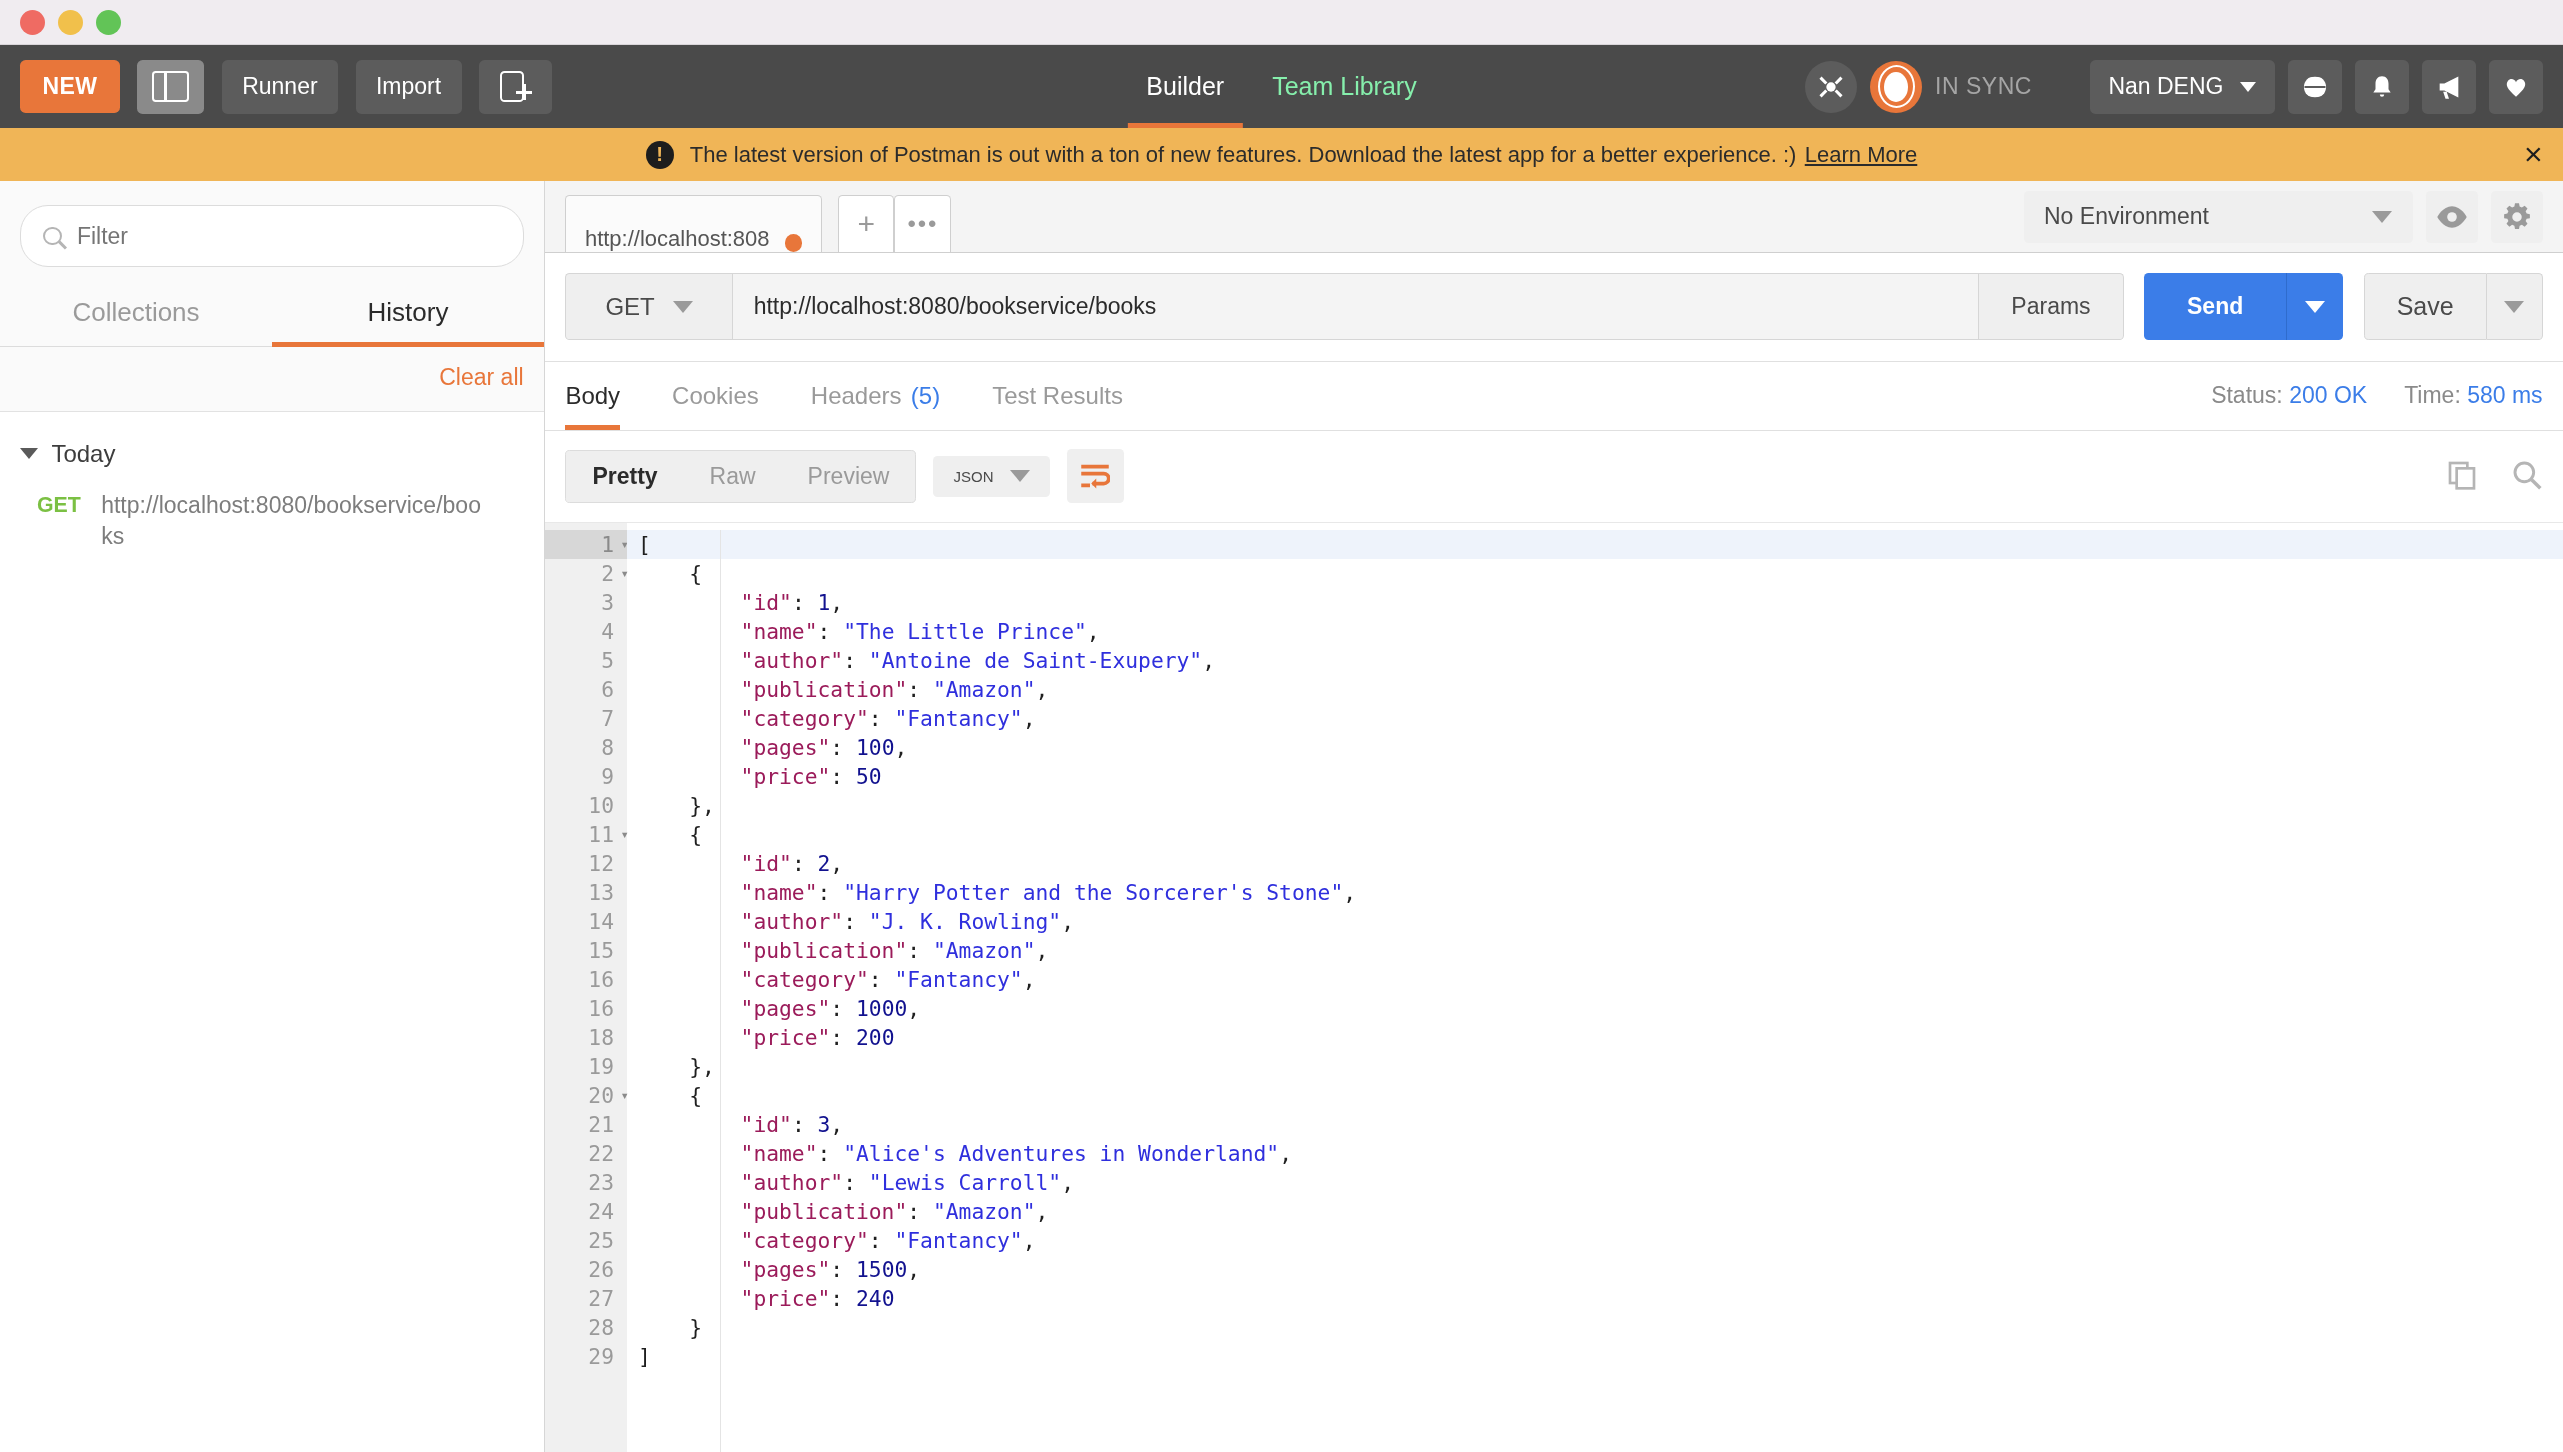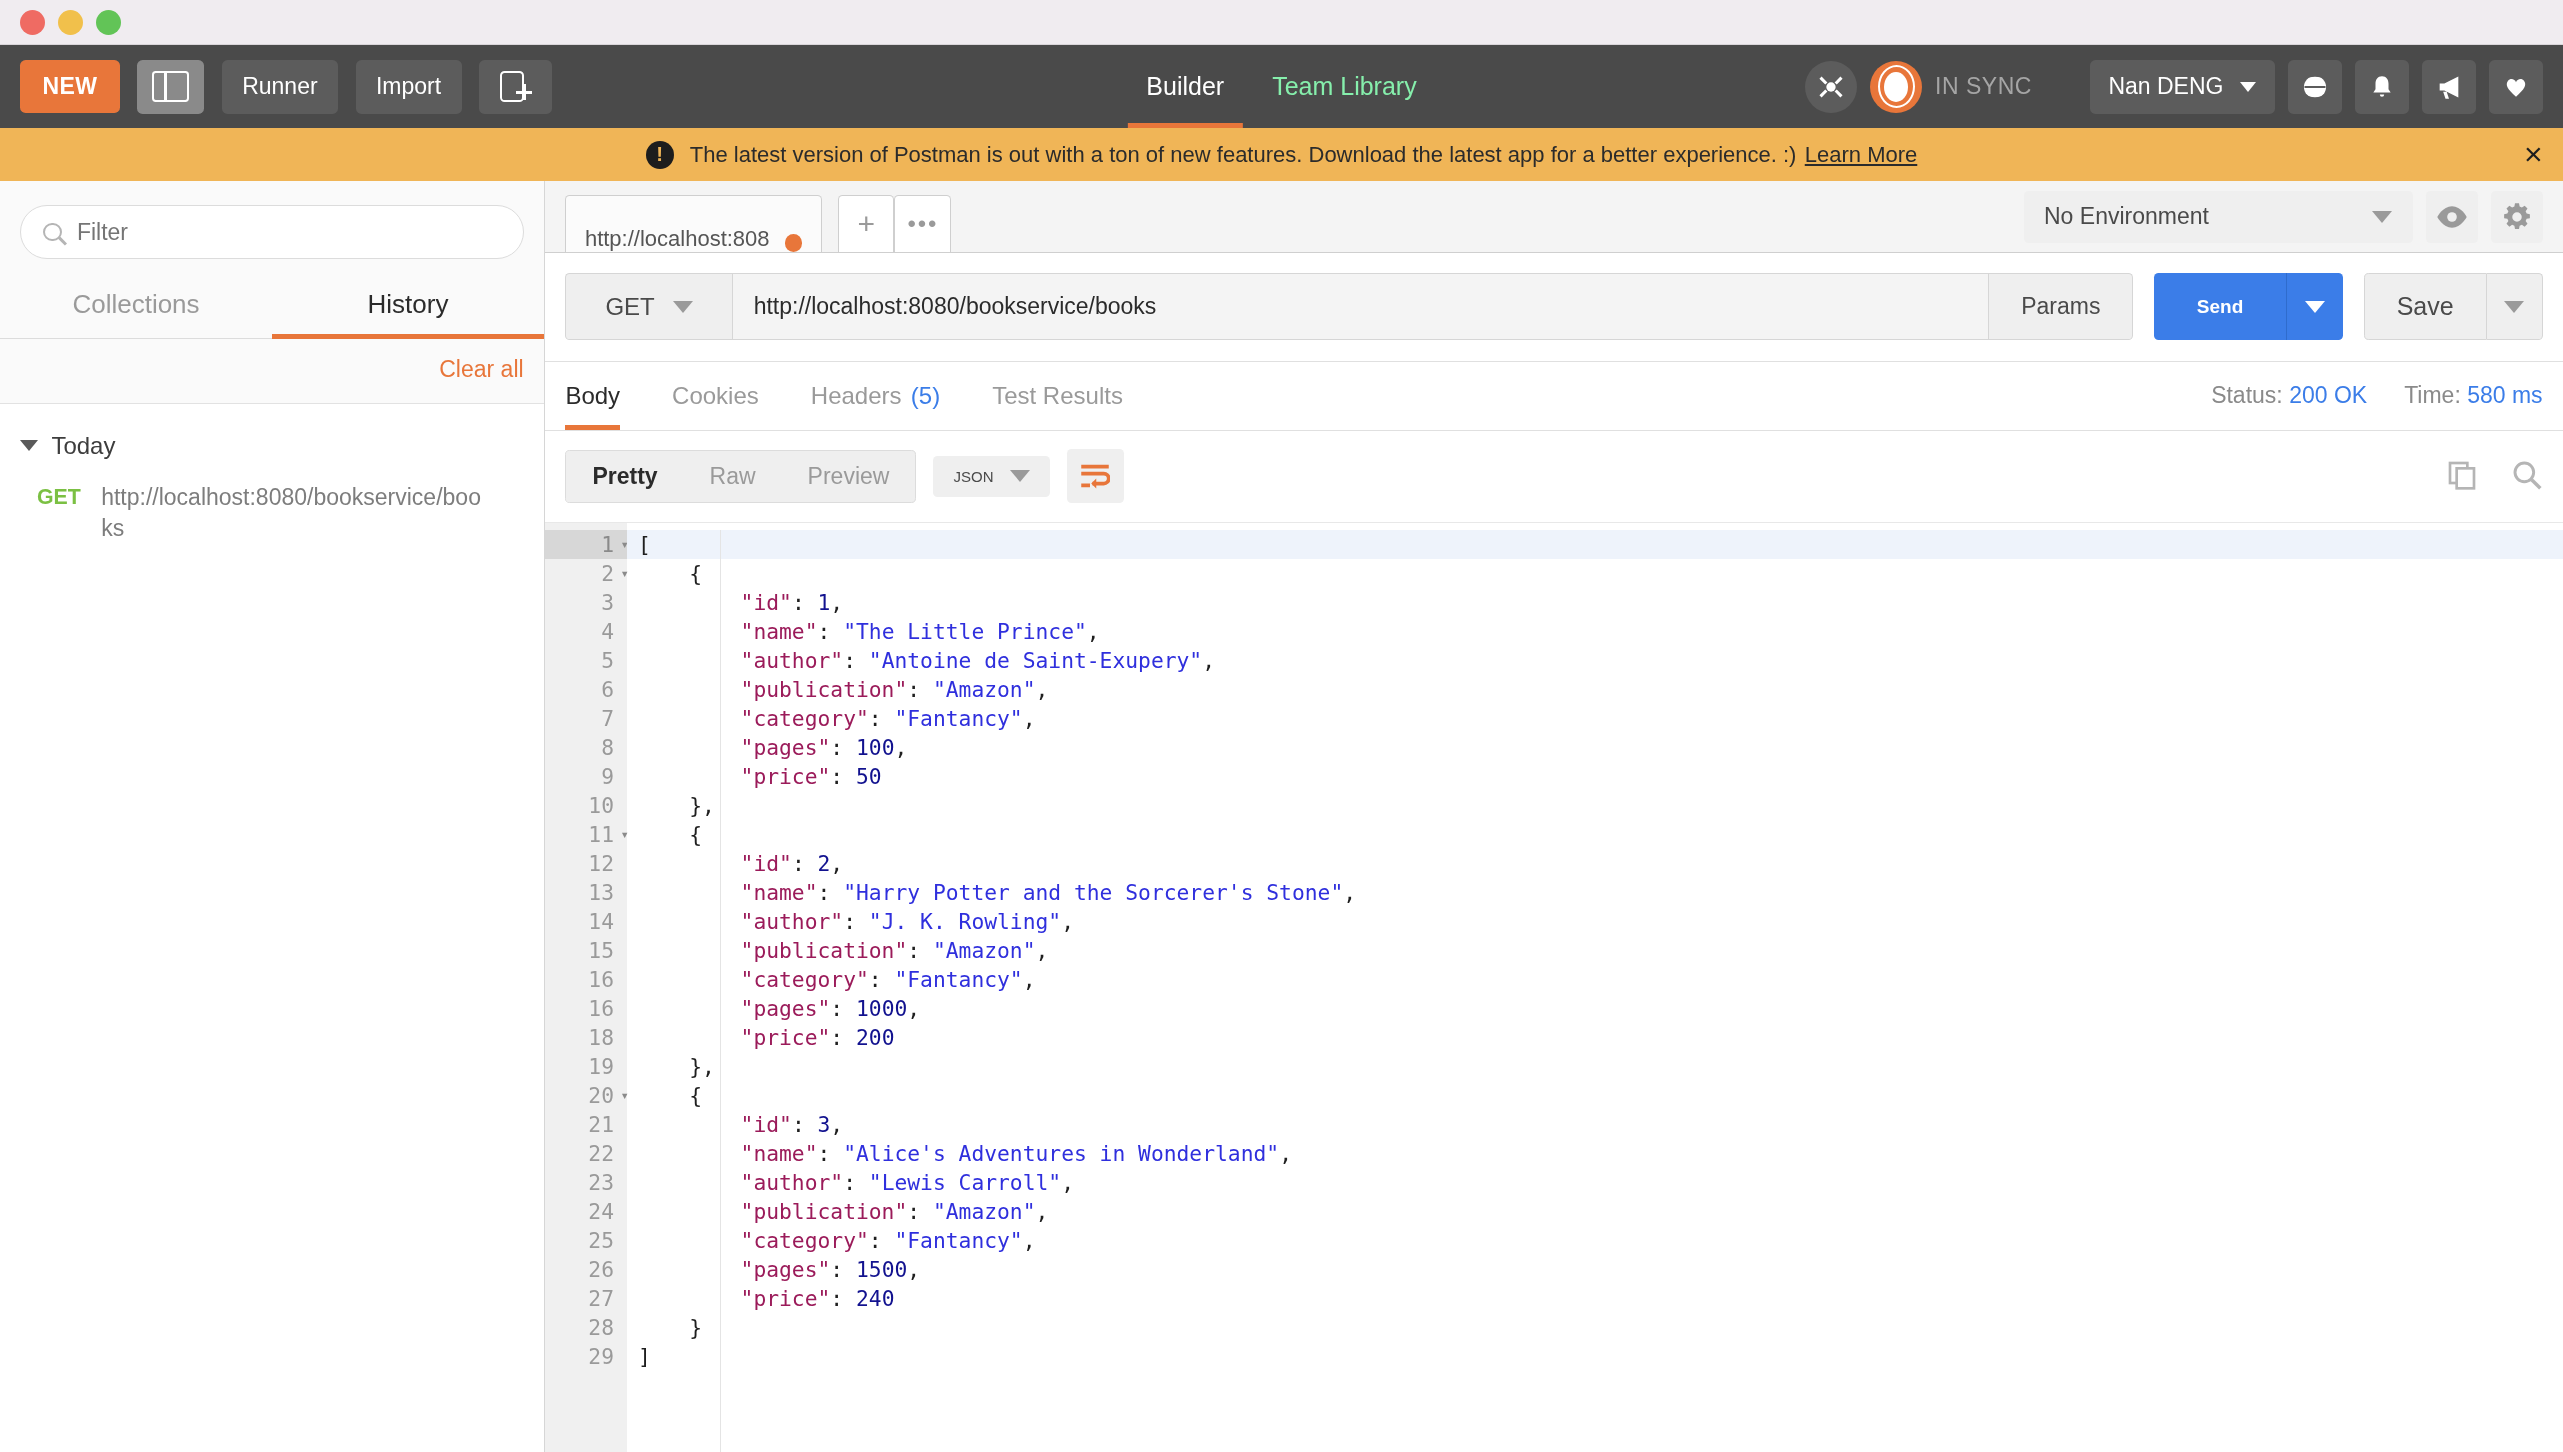--- a/index.html
+++ b/index.html
@@ -92,21 +92,21 @@
   .banner .close { position: absolute; right: 20.4px; font-size: 32px; color:#1d1d1d; }
 
   
   .bodywrap { display: flex; height: calc(1452px - 45px - 83px - 53px); }
 
   
   .sidebar { width: 545px; border-right: 0.9px solid #d6d6d6; background: #fafafa;
              display:flex; flex-direction: column; }
   .filterwrap { padding: 24px 20.4px 16.7px; }
   .filterbox {
-    height: 54px; border: 0.9px solid #dcdcdc; border-radius: 28px; background:#fff;
+    height: 62px; border: 0.9px solid #dcdcdc; border-radius: 28px; background:#fff;
     display:flex; align-items:center; padding: 0 22px; gap: 15px;
   }
   .filterbox input { border:none; outline:none; font-size: 23px; color:#8c8c8c; width:100%;
                      font-family:"Liberation Sans",sans-serif; background:transparent; }
   .magnifier { width: 18.5px; height: 18.5px; border: 2.8px solid #b5b5b5; border-radius: 50%; position: relative; flex:none; }
   .magnifier::after { content:""; position:absolute; width:2.8px; height:10.2px; background:#b5b5b5;
                       right:-3.7px; bottom:-7.4px; transform: rotate(-45deg); }
   .sbtabs { display:flex; border-bottom: 0.9px solid #dcdcdc; }
   .sbtab { flex:1; text-align:center; font-size: 26px; color:#9a9a9a; padding: 13px 0 18.5px; position:relative; }
   .sbtab.active { color:#2b2b2b; }
@@ -155,21 +155,21 @@
   }
   .urlbox {
     flex:1; background:#f4f4f4; border:0.9px solid #d6d6d6; height:67px;
     display:flex; align-items:center; padding: 0 20.4px; font-size: 23px; color:#2b2b2b;
   }
   .paramsbtn {
     background:#efefef; border:0.9px solid #d6d6d6; border-left:none; border-radius: 0 4.6px 4.6px 0;
     height:67px; display:flex; align-items:center; padding: 0 32px; font-size:23px; color:#4a4a4a;
   }
   .sendgrp { display:flex; margin-left: 20.4px; }
-  .sendbtn { background:#3b7de8; color:#fff; font-size:19px; font-weight:bold;
+  .sendbtn { background:#3b7de8; color:#fff; font-size:23px; font-weight:bold;
              height:67px; display:flex; align-items:center; padding: 0 43px; border-radius: 4.6px 0 0 4.6px; }
   .senddd { background:#3b7de8; width: 57px; height:67px; display:flex;align-items:center;justify-content:center;
             border-radius: 0 4.6px 4.6px 0; border-left: 0.9px solid #2f6ccd; }
   .savegrp { display:flex; margin-left: 20.4px; }
   .savebtn { background:#efefef; border:0.9px solid #d6d6d6; color:#4a4a4a; font-size:25px;
              height:67px; display:flex; align-items:center; padding: 0 32px; border-radius:4.6px 0 0 4.6px; }
   .savedd { background:#efefef; border:0.9px solid #d6d6d6; border-left:none; width:56px;height:67px;
             display:flex;align-items:center;justify-content:center;border-radius:0 4.6px 4.6px 0; }
   .chev-w { width:0;height:0;border-left:10.2px solid transparent;border-right:10.2px solid transparent;border-top:12px solid #fff; }
 

